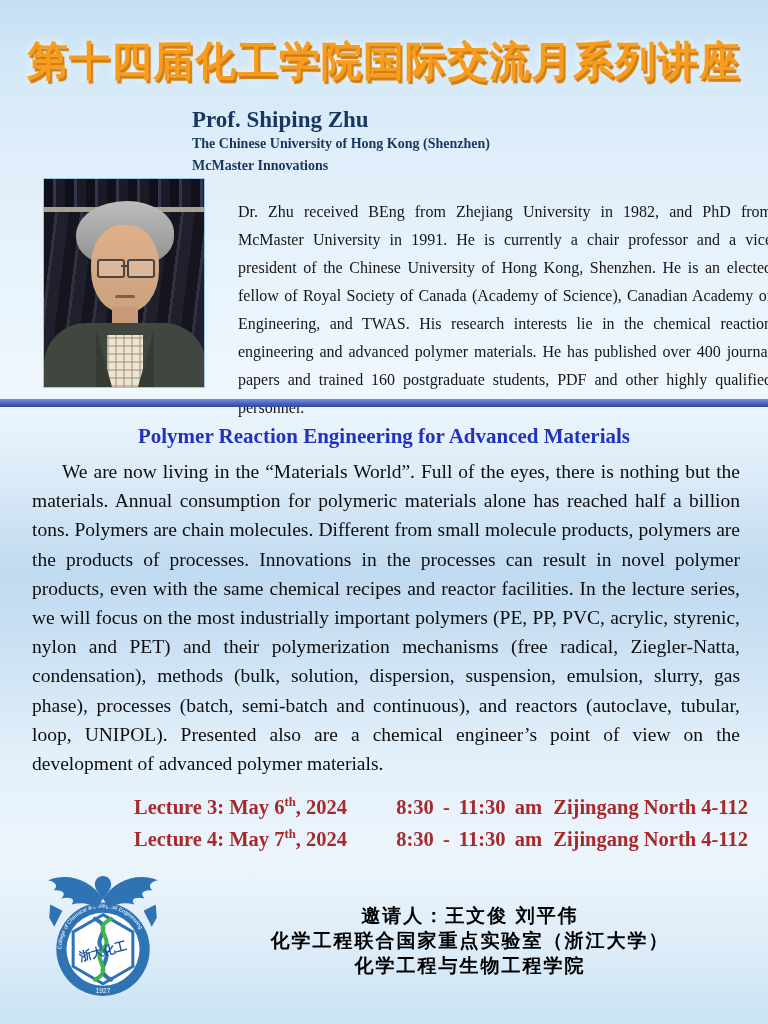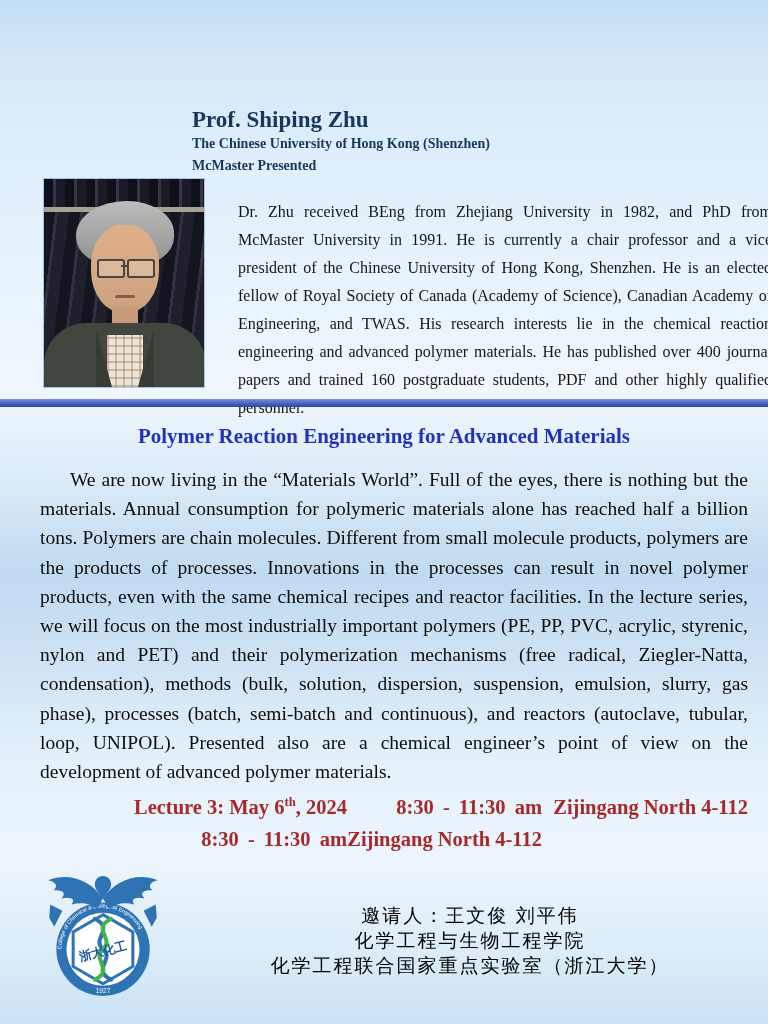--- a/index.html
+++ b/index.html
@@ -56,46 +56,47 @@
     position:absolute;top:182px;left:222px;width:534px;margin:16px;
     font-size:16px;line-height:28px;text-align:justify;color:#151515;
   }
   .divider{position:absolute;top:399px;left:0;width:768px;height:8px;
     background:linear-gradient(#7b90d8 0%,#4a63c0 55%,#2f479f 100%);}
   .lecture-title{
     position:absolute;top:424px;left:0;right:0;margin:0;text-align:center;
     font-size:21px;font-weight:bold;color:#2233bb;
   }
   .abstract{
-    position:absolute;top:457px;left:32px;width:708px;margin:8px;
+    position:absolute;top:457px;left:32px;width:708px;margin:0;
     font-size:19.5px;line-height:29.2px;text-align:justify;text-indent:30px;color:#0d0d0d;
   }
   .schedule{position:absolute;top:791px;left:42px;width:706px;
     color:#a62a2c;font-weight:bold;font-size:20.5px;text-align:right;}
   .sched-row{display:grid;grid-template-columns:305px 195px auto;line-height:32px;}
   .sched-time{word-spacing:4px;font-family:Liberation Serif, serif;}
   sup.ord{font-size:0.62em;vertical-align:super;line-height:0;}
   .logo{position:absolute;top:868px;left:40px;width:126px;height:136px;}
   .invite{
     position:absolute;top:903px;left:190px;width:560px;text-align:center;
-    font-family:"Liberation Sans",sans-serif;font-weight:normal;color:#000;
+    font-family:"Liberation Sans",sans-serif;font-weight:bold;color:#000;
     font-size:19px;line-height:25px;letter-spacing:2px;
   }
   .invite div{white-space:nowrap;}
 </style>
 </head>
 <body>
 
 <div class="poster">
 
+  <h1 class="main-title">第十四届化工学院国际交流月系列讲座</h1>
 
   <div class="speaker-header">
     <p class="speaker-name">Prof. Shiping Zhu</p>
     <p class="speaker-aff">The Chinese University of Hong Kong (Shenzhen)</p>
-    <p class="speaker-aff">McMaster Presented</p>
+    <p class="speaker-aff">McMaster Innovations</p>
   </div>
 
   <div class="photo">
     <div class="shelf-top"></div>
     <div class="shelf-main"></div>
     <div class="hair"></div>
     <div class="face">
       <div class="glasses g-l"></div>
       <div class="glasses g-r"></div>
       <div class="bridge"></div>
@@ -116,20 +117,21 @@
 
   <p class="abstract">We are now living in the “Materials World”. Full of the eyes, there is nothing but the materials. Annual consumption for polymeric materials alone has reached half a billion tons. Polymers are chain molecules. Different from small molecule products, polymers are the products of processes. Innovations in the processes can result in novel polymer products, even with the same chemical recipes and reactor facilities. In the lecture series, we will focus on the most industrially important polymers (PE, PP, PVC, acrylic, styrenic, nylon and PET) and their polymerization mechanisms (free radical, Ziegler-Natta, condensation), methods (bulk, solution, dispersion, suspension, emulsion, slurry, gas phase), processes (batch, semi-batch and continuous), and reactors (autoclave, tubular, loop, UNIPOL). Presented also are a chemical engineer’s point of view on the development of advanced polymer materials.</p>
 
   <div class="schedule">
     <div class="sched-row">
       <span class="sched-date"><span>Lecture 3: May 6</span><sup class="ord">th</sup><span>, 2024</span></span>
       <span class="sched-time">8:30 - 11:30 am</span>
       <span class="sched-loc">Zijingang North 4-112</span>
     </div>
     <div class="sched-row">
+      <span class="sched-date"><span>Lecture 4: May 7</span><sup class="ord">th</sup><span>, 2024</span></span>
       <span class="sched-time">8:30 - 11:30 am</span>
       <span class="sched-loc">Zijingang North 4-112</span>
     </div>
   </div>
 
   <svg class="logo" viewBox="0 0 124 134" xmlns="http://www.w3.org/2000/svg">
 
     <circle cx="62" cy="80" r="46" fill="#2e74b5"></circle>
     <circle cx="62" cy="80" r="36" fill="#ffffff"></circle>
     <defs>
@@ -149,17 +151,17 @@
 
     <path d="M62 30 C50 12 28 4 8 12 C16 14 18 18 13 22 C23 21 26 25 21 30 C31 28 35 31 31 36 C40 34 48 34 56 40 Z" fill="#2e74b5"></path>
     <path d="M62 30 C74 12 96 4 116 12 C108 14 106 18 111 22 C101 21 98 25 103 30 C93 28 89 31 93 36 C84 34 76 34 68 40 Z" fill="#2e74b5"></path>
     <path d="M62 8 c-5 0 -8 4 -8 8 0 6 5 9 8 15 3 -6 8 -9 8 -15 0 -4 -3 -8 -8 -8 Z" fill="#2e74b5"></path>
     <path d="M10 36 l12 6 -8 16 -5 -9 Z" fill="#2e74b5"></path>
     <path d="M114 36 l-12 6 8 16 5 -9 Z" fill="#2e74b5"></path>
   </svg>
 
   <div class="invite">
     <div>邀请人：王文俊 刘平伟</div>
+    <div>化学工程联合国家重点实验室（浙江大学）</div>
     <div>化学工程与生物工程学院</div>
-    <div>化学工程联合国家重点实验室（浙江大学）</div>
   </div>
 
 </div>
 
 </body></html>

